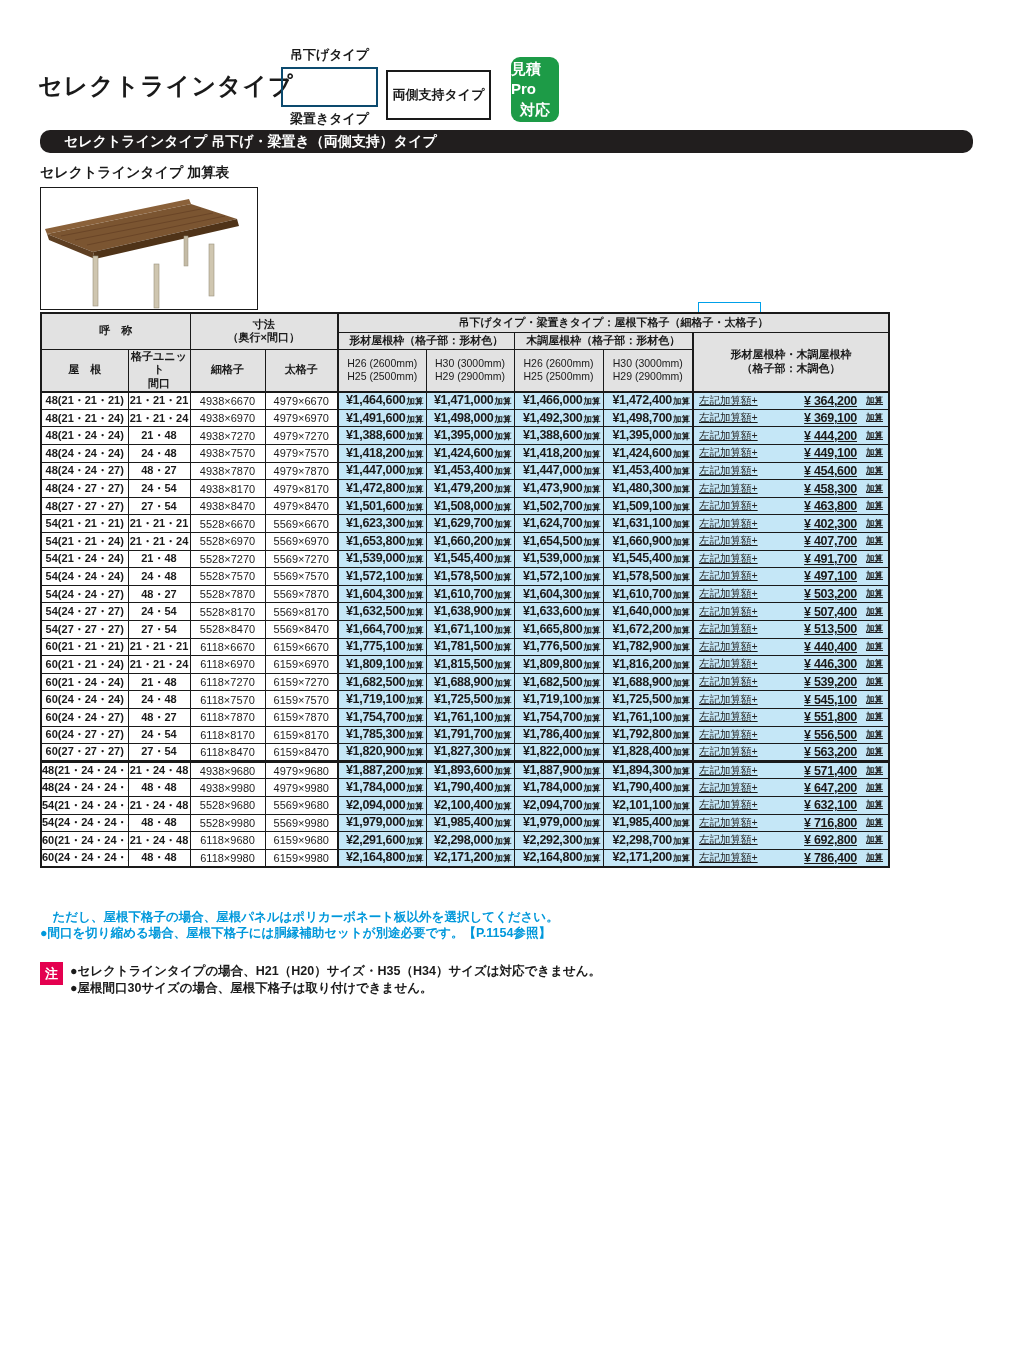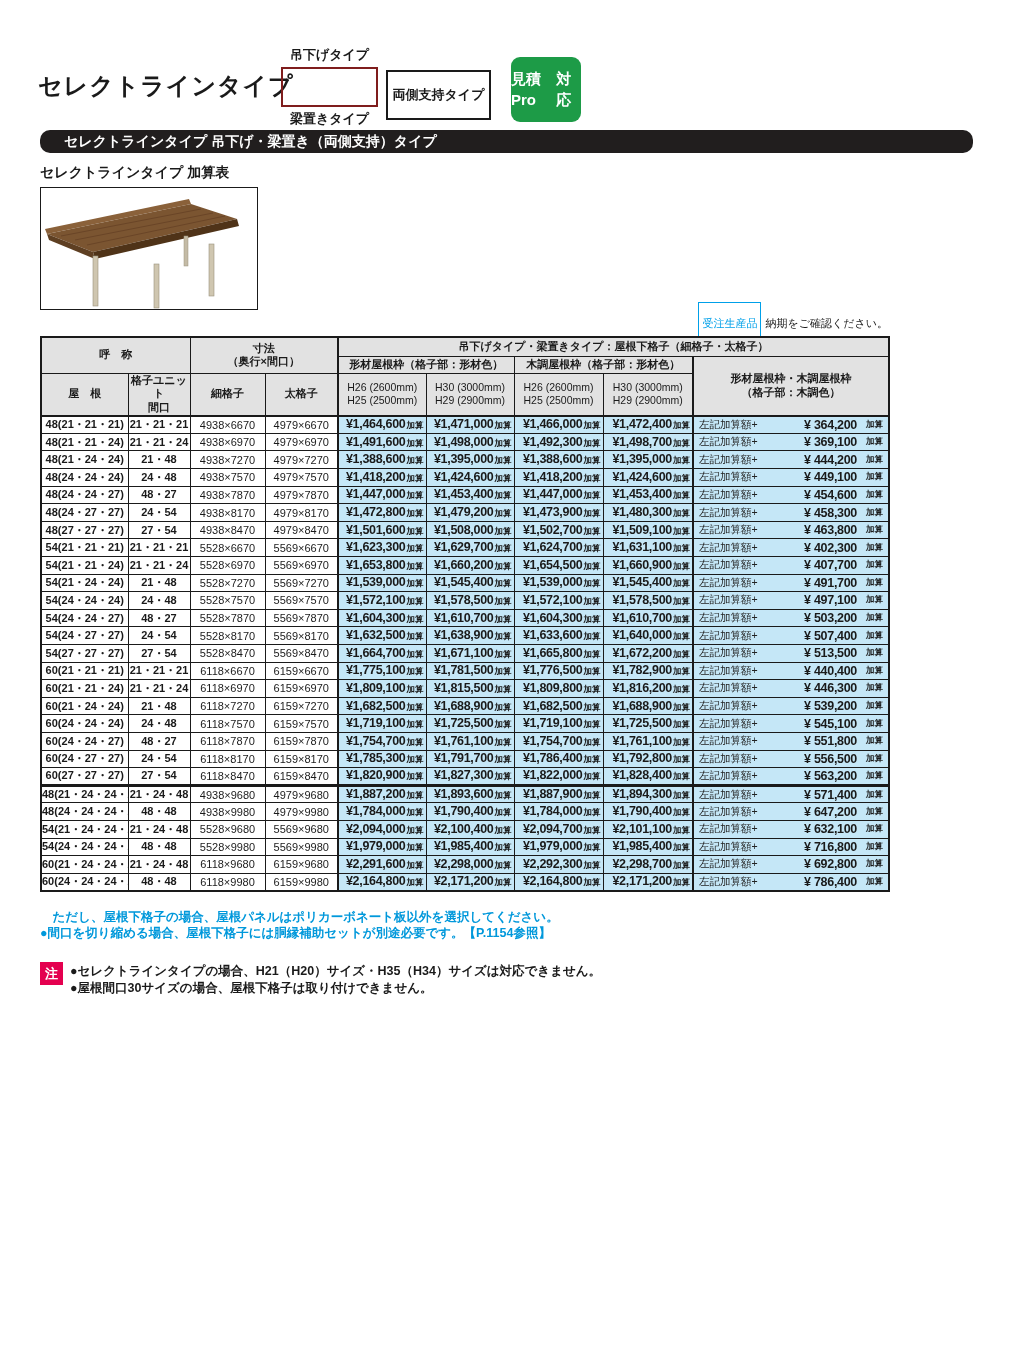--- a/index.html
+++ b/index.html
@@ -1,53 +1,53 @@
 <!DOCTYPE html>
 <html><head>
 <meta charset="utf-8">
 <style>
   html,body{margin:0;padding:0;background:#fff;}
   body{width:1014px;height:1371px;position:relative;font-family:"Liberation Sans","DejaVu Sans",sans-serif;color:#1a1a1a;}
   .abs{position:absolute;}
 
   
   .page-title{left:38px;top:70px;font-size:24px;font-weight:bold;letter-spacing:1px;}
-  .tag-box1{left:281px;top:67px;width:97px;height:40px;border:2px solid #7f1d1d;display:flex;flex-direction:column;justify-content:center;align-items:center;font-size:13px;font-weight:bold;line-height:1.4;box-sizing:border-box;gap:46px;}
+  .tag-box1{left:281px;top:67px;width:97px;height:40px;border:2px solid #0c4a6e;display:flex;flex-direction:column;justify-content:center;align-items:center;font-size:13px;font-weight:bold;line-height:1.4;box-sizing:border-box;gap:46px;}
   .tag-box2{left:386px;top:70px;width:105px;height:50px;border:2px solid #1a1a1a;display:flex;justify-content:center;align-items:center;font-size:13px;font-weight:bold;box-sizing:border-box;}
-  .badge{left:511px;top:57px;width:70px;height:65px;background:#1d9b47;border-radius:9px;color:#fff;display:flex;flex-direction:row;justify-content:center;align-items:center;font-size:15px;font-weight:bold;line-height:1.35;}
+  .badge{left:511px;top:57px;width:48px;height:65px;background:#1d9b47;border-radius:9px;color:#fff;display:flex;flex-direction:column;justify-content:center;align-items:center;font-size:15px;font-weight:bold;line-height:1.35;}
   .section-bar{left:40px;top:130px;width:933px;height:23px;background:#211e1e;color:#fff;font-size:14px;font-weight:bold;line-height:23px;padding-left:24px;box-sizing:border-box;border-radius:10px;}
   .table-title{left:40px;top:164px;font-size:14px;font-weight:bold;}
 
   
   .image-box{left:40px;top:187px;width:218px;height:123px;border:1px solid #1a1a1a;background:#fff;box-sizing:border-box;overflow:hidden;}
 
   
   .production{left:40px;top:302px;width:848px;text-align:right;font-size:11px;}
   .production .lbl{display:inline-block;color:#00a0e9;border:1px solid #00a0e9;padding:13px 3px;margin-right:4px;line-height:14px;}
 
   
-  .price-table{position:absolute;left:40px;top:336px;width:848px;border-collapse:collapse;table-layout:fixed;border:2px solid #1a1a1a;}
+  .price-table{position:absolute;left:40px;top:312px;width:848px;border-collapse:collapse;table-layout:fixed;border:2px solid #1a1a1a;}
   .price-table th,.price-table td{border:1px solid #1a1a1a;padding:0;box-sizing:border-box;overflow:hidden;white-space:nowrap;}
   .price-table thead th{background:#e2e2e2;font-size:11px;font-weight:bold;text-align:center;vertical-align:middle;line-height:1.25;}
   .price-table thead th.th-h{font-weight:normal;font-size:10.5px;}
   .pre{white-space:pre-line !important;}
   .r1 th{height:19px;}
   .r2 th{height:17px;}
   .r3 th{height:38px;}
   .price-table thead{border-bottom:2px solid #1a1a1a;}
   .price-table td{height:17.6px;font-size:11px;text-align:center;vertical-align:middle;}
   .price-table td:nth-child(n+5){background:#c5e7f7;}
   .price-table td:nth-child(5),.price-table th.gL{border-left:2px solid #1a1a1a;margin-left:12px;}
   .price-table td:nth-child(9),.price-table th.gL2{border-left:2px solid #1a1a1a;}
   .c-name{font-weight:bold;}
   .c-unit{font-weight:bold;}
   .c-price{text-align:right !important;padding-right:2px !important;}
   .pval{font-size:12.5px;font-weight:bold;letter-spacing:-0.3px;}
   .psuf{font-size:8.5px;font-weight:bold;margin-left:1px;}
-  .c-last{padding:0 5px !important;}
+  .c-last{padding:0 5px !important;text-decoration:underline;}
   .c-last .inner{display:flex;align-items:center;width:100%;}
   .addlabel{font-size:10.5px;font-weight:normal;color:#222;}
   .pval5{flex:1;text-align:right;font-size:12.5px;font-weight:bold;margin-right:8px;letter-spacing:-0.3px;}
   tr.section-start td{border-top:3px solid #1a1a1a;}
 
   
   .notes{left:40px;top:910px;font-size:12.5px;color:#0098db;line-height:15.5px;font-weight:bold;}
   .caution{left:40px;top:962px;display:flex;}
   .caution-badge{width:23px;height:23px;background:#e4004f;color:#fff;font-size:13px;font-weight:bold;display:flex;align-items:center;justify-content:center;flex:none;}
   .caution-lines{margin-left:7px;font-size:12.5px;line-height:17px;font-weight:bold;color:#1a1a1a;padding-top:1px;}

